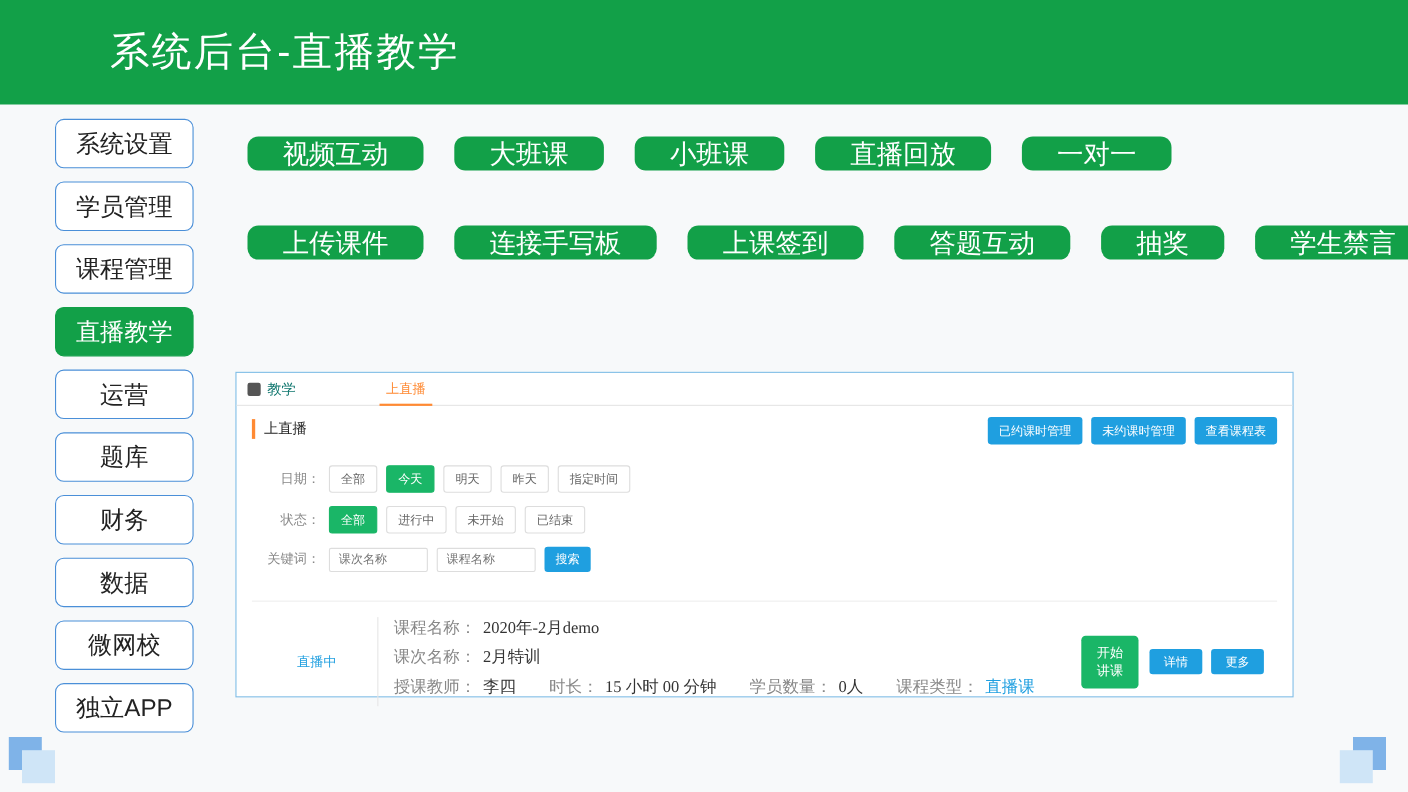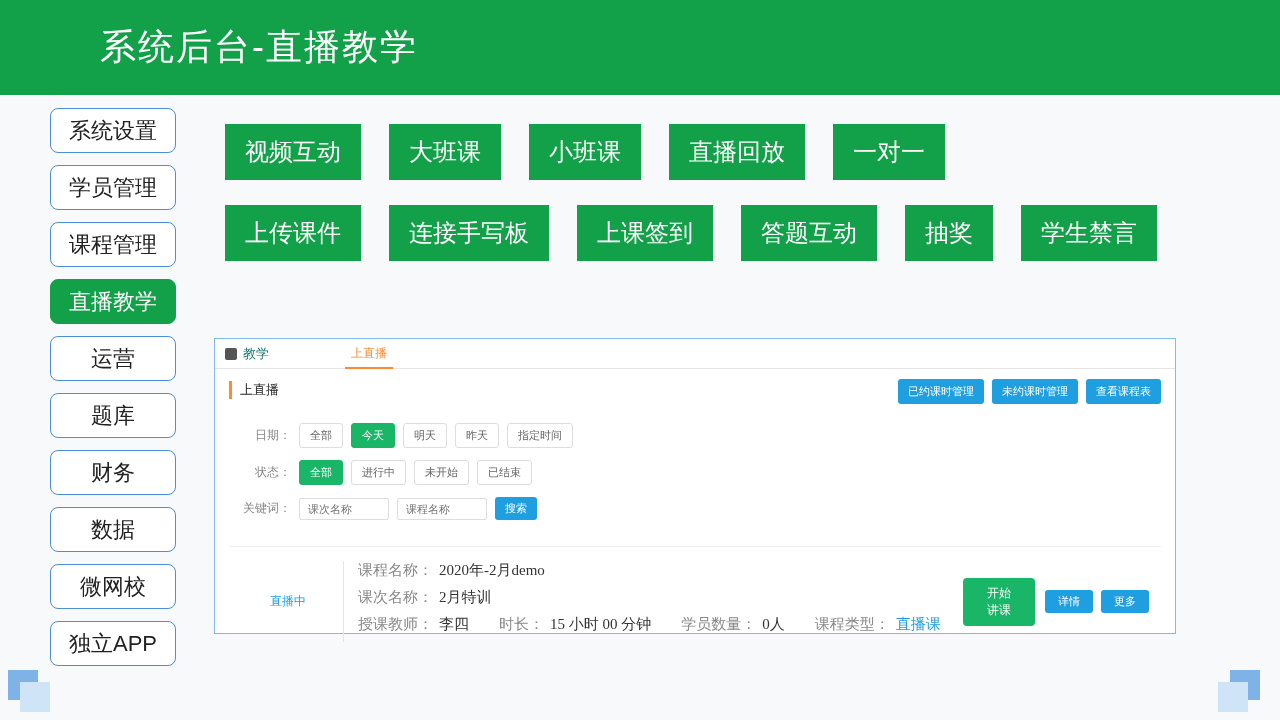--- a/index.html
+++ b/index.html
@@ -8,21 +8,21 @@
     .header { background: #12a048; height: 95px; display: flex; align-items: center; padding-left: 100px; }
     .header-title { color: #fff; font-size: 36px; font-weight: 400; letter-spacing: 2px; }
     
     .sidebar { position: absolute; left: 50px; top: 108px; width: 126px; }
     .sidebar-item { width: 126px; height: 45px; border: 1.5px solid #4a8fd8; border-radius: 8px; background: #fff; margin-bottom: 12px; display: flex; align-items: center; justify-content: center; font-size: 22px; color: #222; cursor: pointer; }
     .sidebar-item.active { background: #12a048; color: #fff; border-color: #12a048; }
     
     .pill-row { position: absolute; left: 225px; display: flex; gap: 28px; }
     .pill-row-1 { top: 124px; }
     .pill-row-2 { top: 205px; }
-    .pill { background: #12a048; color: #fff; border-radius: 0; height: 56px; padding: 0 20px; display: flex; align-items: center; justify-content: center; font-size: 24px; cursor: pointer; white-space: nowrap; }
+    .pill { background: #12a048; color: #fff; border-radius: 10px; height: 31px; padding: 0 32px; display: flex; align-items: center; justify-content: center; font-size: 24px; cursor: pointer; white-space: nowrap; }
     
     .panel { position: absolute; left: 214px; top: 338px; width: 962px; height: 296px; border: 1px solid #7fbde6; background: #fff; }
     
     .panel-tabs { height: 30px; display: flex; align-items: center; border-bottom: 1px solid #e5e5e5; padding: 0 10px; }
     .panel-tab-icon { width: 12px; height: 12px; background: #555; margin-right: 6px; border-radius: 2px; }
     .panel-tab-label { font-size: 13px; color: #0f766e; margin-right: 76px; }
     .panel-subtab { font-size: 12px; color: #ff8a33; border-bottom: 2px solid #ff8a33; padding: 0 6px 5px 6px; height: 30px; display: flex; align-items: flex-end; }
     
     .panel-body { padding: 12px 14px 0 14px; position: relative; }
     
@@ -43,21 +43,21 @@
     
     .course-card { display: flex; align-items: stretch; padding: 10px 4px; border-top: 1px solid #eee; margin-top: 6px; }
     .status-col { width: 110px; display: flex; align-items: center; justify-content: center; font-size: 12px; color: #1f9fe0; }
     .vline { width: 1px; background: #e5e5e5; margin: 4px 0; }
     .info-col { flex: 1; padding: 4px 14px; }
     .info-line { font-size: 15px; color: #888; margin-bottom: 8px; display: flex; font-family: Liberation Serif, serif; }
     .info-line .k { color: #888; }
     .info-line .v { color: #333; margin-left: 6px; }
     .info-multi { display: flex; gap: 30px; }
     .btn-col { display: flex; align-items: center; gap: 10px; padding-right: 8px; }
-    .start-btn { background: #1ab667; color: #fff; font-size: 12px; width: 72px; height: 48px; display: flex; align-items: center; justify-content: center; border-radius: 4px; cursor: pointer; text-align: center; line-height: 1.4; }
+    .start-btn { background: #1ab667; color: #fff; font-size: 12px; width: 52px; height: 48px; display: flex; align-items: center; justify-content: center; border-radius: 4px; cursor: pointer; text-align: center; line-height: 1.4; }
     .small-btn-col { display: flex; flex-direction: row; gap: 8px; }
     .small-btn { background: #1f9fe0; color: #fff; font-size: 11px; padding: 4px 0; width: 48px; text-align: center; border-radius: 3px; cursor: pointer; }
     
     .decor-square { position: absolute; }
     .decor-bl { left: 8px; bottom: 8px; }
     .decor-br { right: 8px; bottom: 8px; }
     .sq-back { width: 30px; height: 30px; background: #7fb3e8; position: absolute; }
     .sq-front { width: 30px; height: 30px; background: #cfe5f7; position: absolute; left: 12px; top: 12px; }
     .decor-br .sq-front { left: -12px; }
   </style>

